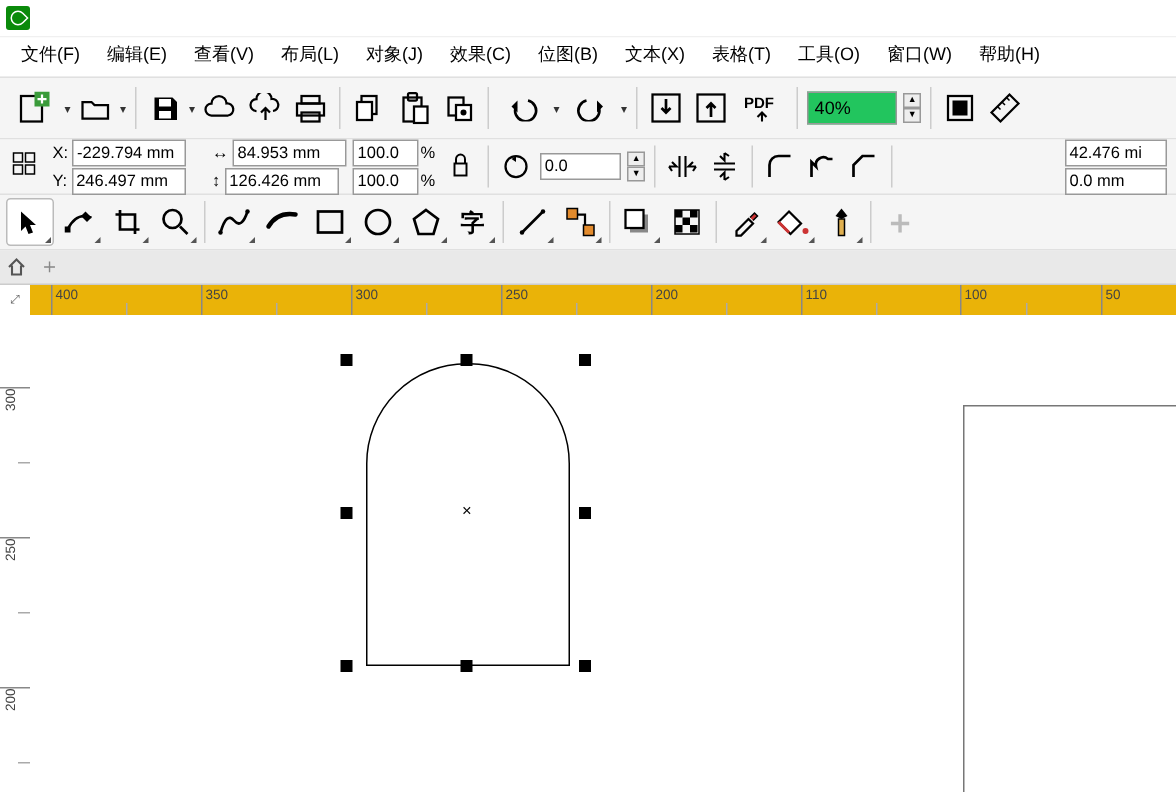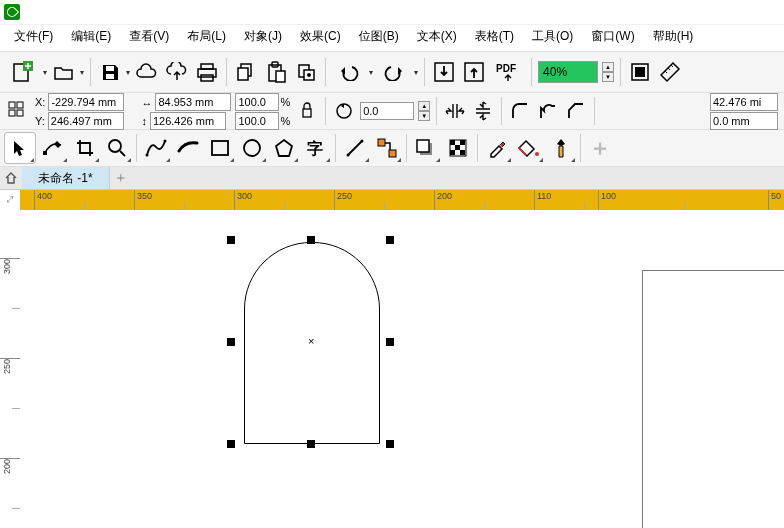--- a/index.html
+++ b/index.html
@@ -412,21 +412,20 @@
   <div class="tsep"></div>
   <div class="tbx" style="color:#bbb;font-size:22px;font-weight:bold">＋</div>
 </div>
 
 <div class="doctabs">
   <div class="ht">
       <svg width="14" height="14">
         <path d="M2 7 l5-5 5 5 M4 6 v6 h6 v-6" fill="none" stroke="#555" stroke-width="1.4"></path>
       </svg>
     </div>
-  <div class="tab active">未命名 -1*</div>
   <div class="add">＋</div>
 </div>
 
 <div class="canvas-area">
   <div class="rul-corner">⤢</div>
   <div class="rul-h" id="rul-h">
       <div class="tick" style="left: 14px;">
         <span>400</span>
       </div>
       <div class="tick" style="left: 114px;">
@@ -437,24 +436,24 @@
       </div>
       <div class="tick" style="left: 314px;">
         <span>250</span>
       </div>
       <div class="tick" style="left: 414px;">
         <span>200</span>
       </div>
       <div class="tick" style="left: 514px;">
         <span>110</span>
       </div>
-      <div class="tick" style="left: 578px;">
+      <div class="tick" style="left: 620px;">
         <span>100</span>
       </div>
-      <div class="tick" style="left: 748px;">
+      <div class="tick" style="left: 714px;">
         <span>50</span>
       </div>
       <div class="mt" style="left: 64px;"></div>
       <div class="mt" style="left: 164px;"></div>
       <div class="mt" style="left: 264px;"></div>
       <div class="mt" style="left: 364px;"></div>
       <div class="mt" style="left: 464px;"></div>
       <div class="mt" style="left: 564px;"></div>
       <div class="mt" style="left: 664px;"></div>
     </div>

